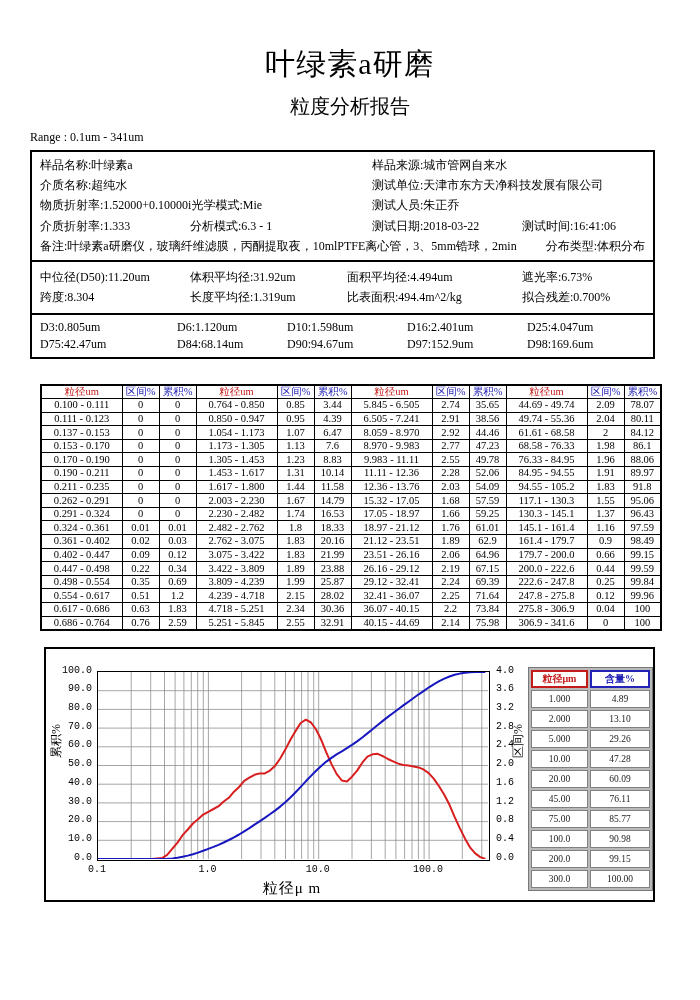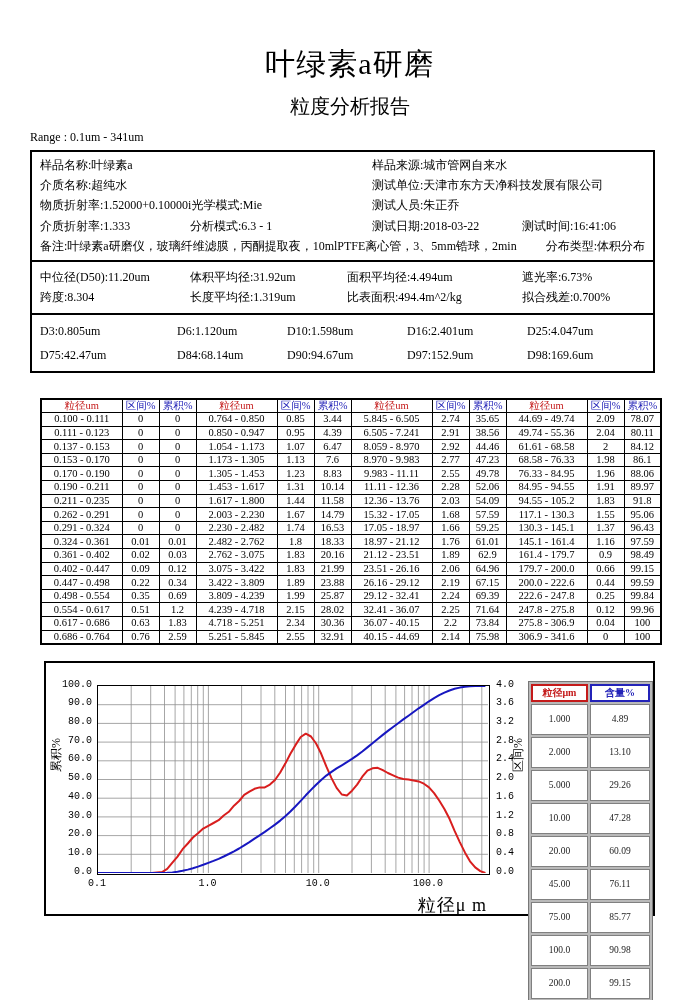--- a/index.html
+++ b/index.html
@@ -19,51 +19,51 @@
   .w182 { display:inline-block; width:182px; }
   .w332 { display:inline-block; width:332px; }
   .remark-row { display:flex; justify-content:space-between; }
 
   .avg-box { height:55px; padding:5px 8px; display:flex; flex-direction:column; justify-content:space-around; }
   .avg-row { display:flex; white-space:nowrap; }
   .avg-row span:nth-child(1){ width:150px; }
   .avg-row span:nth-child(2){ width:157px; }
   .avg-row span:nth-child(3){ width:175px; }
 
-  .pct-box { height:60px; padding:4px 8px; display:flex; flex-direction:column; justify-content:space-around; }
+  .pct-box { height:46px; padding:4px 8px; display:flex; flex-direction:column; justify-content:space-around; }
   .pct-row { display:flex; white-space:nowrap; }
   .pct-row span:nth-child(1){ width:137px; }
   .pct-row span:nth-child(2){ width:110px; }
   .pct-row span:nth-child(3){ width:120px; }
   .pct-row span:nth-child(4){ width:120px; }
 
   table.dist { margin-top:25px; margin-left:10px; width:620px; border-collapse:collapse; table-layout:fixed;
                border:2px solid #000; font-size:10.5px; text-align:center; }
   table.dist td, table.dist th { border:1px solid #000; height:13.6px; line-height:12px; padding:0;
                font-weight:normal; overflow:hidden; white-space:nowrap; }
   table.dist th.c-size { color:var(--red);text-align:center; }
   table.dist th.c-pct { color:var(--blue); }
 
   .chart-box { position:relative; margin-top:16px; margin-left:14px; width:611px; height:255px; border:2px solid #000; font-size:10px; }
   .plot { position:absolute; left:51px; top:22px; width:393px; height:190px; border:1.5px solid #000; }
   .plot svg { display:block; width:390px; height:187px; }
   .ytick-left { position:absolute; width:46px; text-align:right; font-family:"Liberation Mono","DejaVu Sans Mono",monospace; font-size:10px; }
   .ytick-right { position:absolute; left:450px; width:30px; text-align:left; font-family:"Liberation Mono","DejaVu Sans Mono",monospace; font-size:10px; }
   .xtick { position:absolute; top:215px; transform:translateX(-50%); font-family:"Liberation Mono","DejaVu Sans Mono",monospace; font-size:10px; }
-  .x-title { position:absolute; left:51px; top:230px; width:390px; text-align:right; font-size:18px; letter-spacing:1px; }
+  .x-title { position:absolute; left:51px; top:230px; width:390px; text-align:center; font-size:15px; letter-spacing:1px; }
   .y-label { position:absolute; top:85px; width:60px; height:14px; text-align:center; font-size:12px; transform:rotate(-90deg); }
   .y-label.left { left:-21px; }
   .y-label.right { left:441px; }
 
   table.sum { position:absolute; left:482px; top:18px; border-collapse:separate; border-spacing:2px;
               background:#b9b9b9; border:1px solid #777; font-size:9.5px; text-align:center; }
   table.sum th { width:60px; height:18px; font-size:10px; background:#fff; }
   table.sum th.h-size { border:2px solid var(--red); color:var(--red); }
   table.sum th.h-content { border:2px solid var(--blue); color:var(--blue); width:41px; }
-  table.sum td { background:#fff; border:1px solid #808080; height:31px; color:#222; padding:0 16px; }
+  table.sum td { background:#fff; border:1px solid #808080; height:18px; color:#222; padding:0 16px; }
 </style>
 </head>
 <body>
 
 <div class="page">
 
   <div class="report-title">叶绿素a研磨</div>
   <div class="report-subtitle">粒度分析报告</div>
   <div class="range-line">Range : 0.1um - 341um</div>
 

